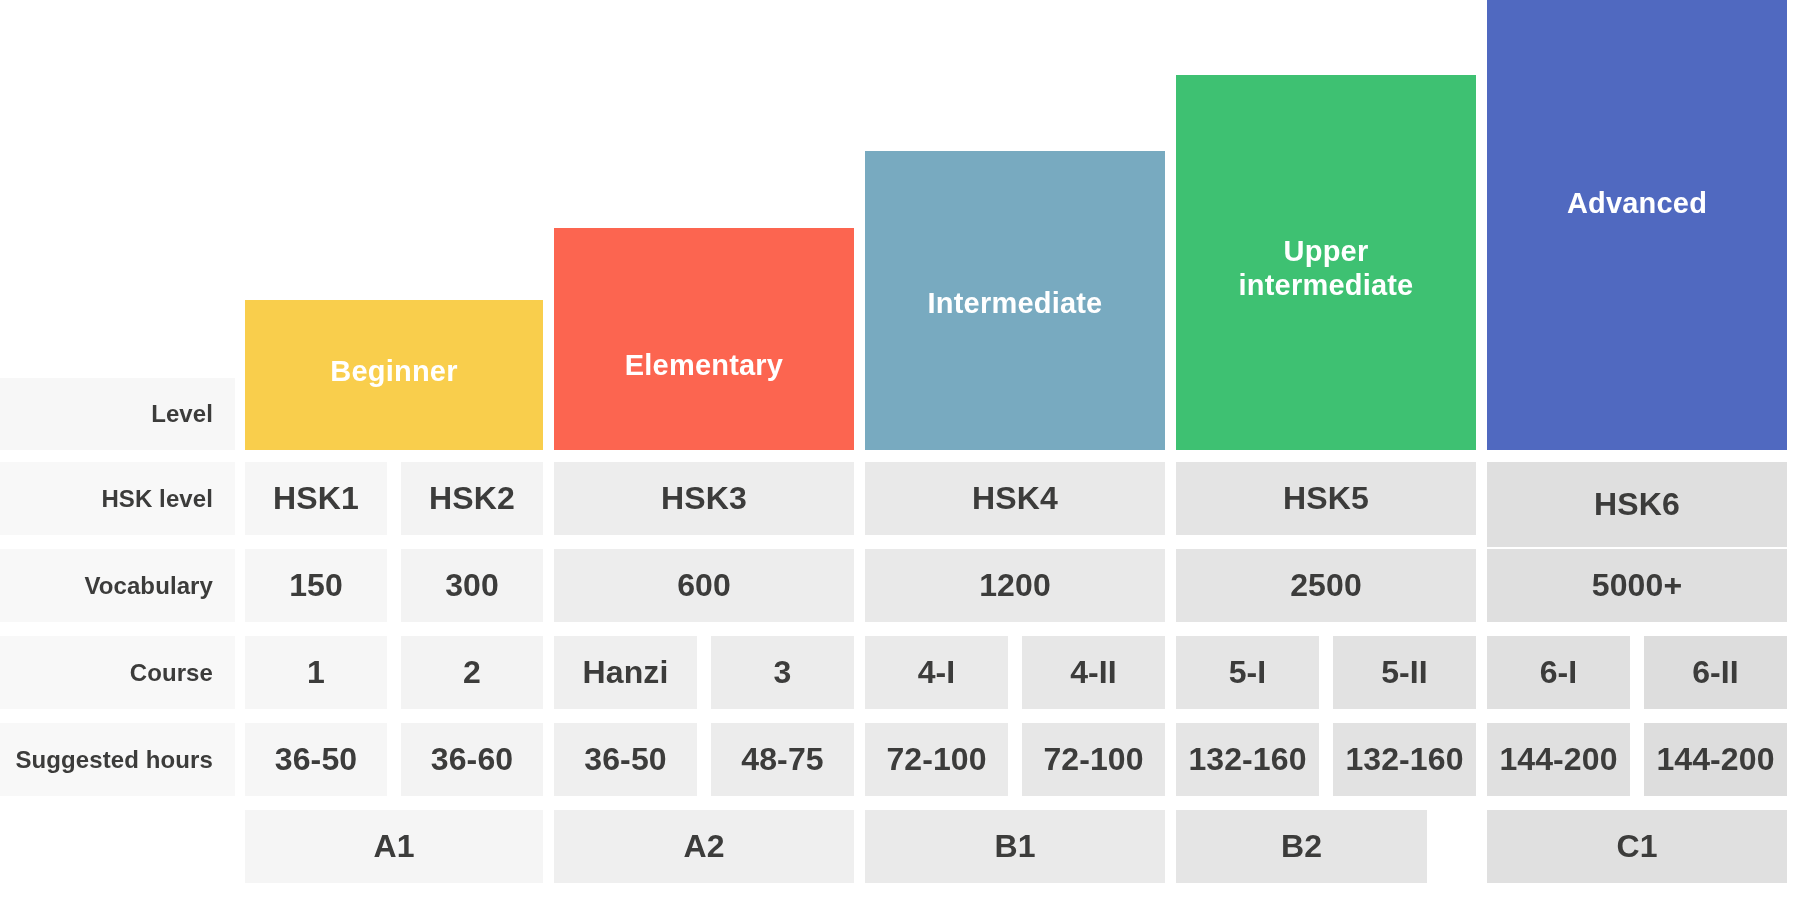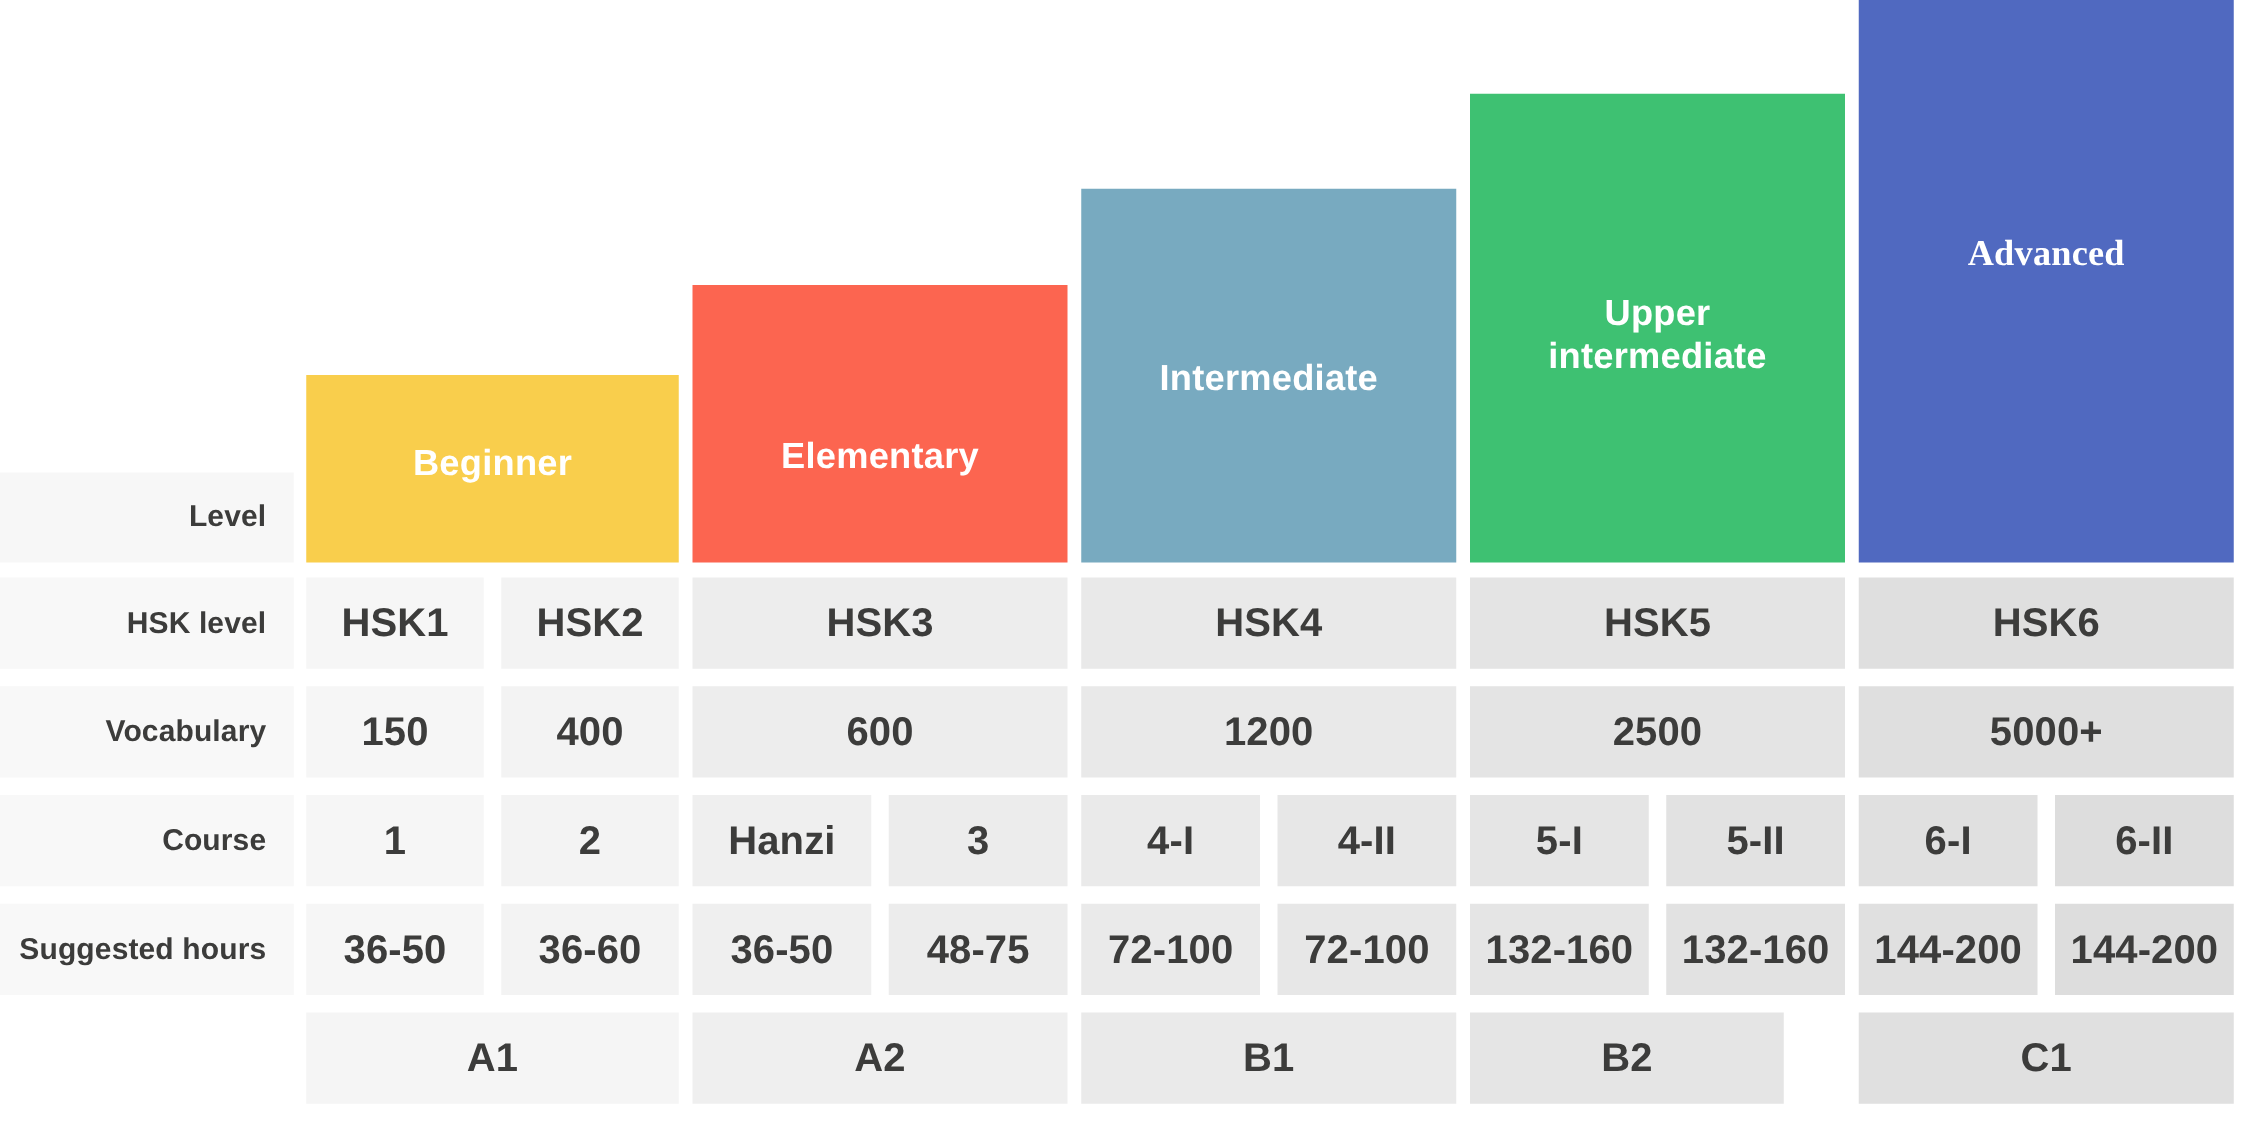--- a/index.html
+++ b/index.html
@@ -78,42 +78,42 @@
   <div class="bar" style="left:865px; top:151px; width:300px; height:299px; background:#78AAC0;">
     <span class="bar-label" style="padding-bottom:130px;">Intermediate</span>
   </div>
 
   <div class="bar" style="left:1176px; top:75px; width:300px; height:375px; background:#3EC172;">
     <span class="bar-label" style="padding-bottom:148px;">Upper
 intermediate</span>
   </div>
 
   <div class="bar" style="left:1487px; top:0px; width:300px; height:450px; background:#5069C0;">
-    <span class="bar-label" style="padding-bottom:230px;font-family:Liberation Serif, serif;">Advanced</span>
+    <span class="bar-label" style="padding-bottom:230px;">Advanced</span>
   </div>
 
   <div class="cell label" style="left:0px; top:378px; width:235px; height:72px; background:#f7f7f7;">Level</div>
 
   <div class="cell label" style="left:0px; top:462px; width:235px; height:73px; background:#f8f8f8;">HSK level</div>
 
   <div class="cell" style="left:245px; top:462px; width:142px; height:73px; background:#f6f6f6;">HSK1</div>
   <div class="cell" style="left:401px; top:462px; width:142px; height:73px; background:#f3f3f3;">HSK2</div>
 
   <div class="cell" style="left:554px; top:462px; width:300px; height:73px; background:#ededed;">HSK3</div>
 
   <div class="cell" style="left:865px; top:462px; width:300px; height:73px; background:#e9e9e9;">HSK4</div>
 
   <div class="cell" style="left:1176px; top:462px; width:300px; height:73px; background:#e4e4e4;">HSK5</div>
 
-  <div class="cell" style="left:1487px; top:462px; width:300px; height:73px; background:#dfdfdf;">HSK6</div>
+  <div class="cell" style="left:1487px; top:462px; width:300px; height:85px; background:#dfdfdf;">HSK6</div>
 
   <div class="cell label" style="left:0px; top:549px; width:235px; height:73px; background:#f8f8f8;">Vocabulary</div>
 
   <div class="cell" style="left:245px; top:549px; width:142px; height:73px; background:#f6f6f6;">150</div>
-  <div class="cell" style="left:401px; top:549px; width:142px; height:73px; background:#f3f3f3;">400</div>
+  <div class="cell" style="left:401px; top:549px; width:142px; height:73px; background:#f3f3f3;">300</div>
 
   <div class="cell" style="left:554px; top:549px; width:300px; height:73px; background:#ededed;">600</div>
 
   <div class="cell" style="left:865px; top:549px; width:300px; height:73px; background:#e9e9e9;">1200</div>
 
   <div class="cell" style="left:1176px; top:549px; width:300px; height:73px; background:#e4e4e4;">2500</div>
 
   <div class="cell" style="left:1487px; top:549px; width:300px; height:73px; background:#dfdfdf;">5000+</div>
 
   <div class="cell label" style="left:0px; top:636px; width:235px; height:73px; background:#f8f8f8;">Course</div>

